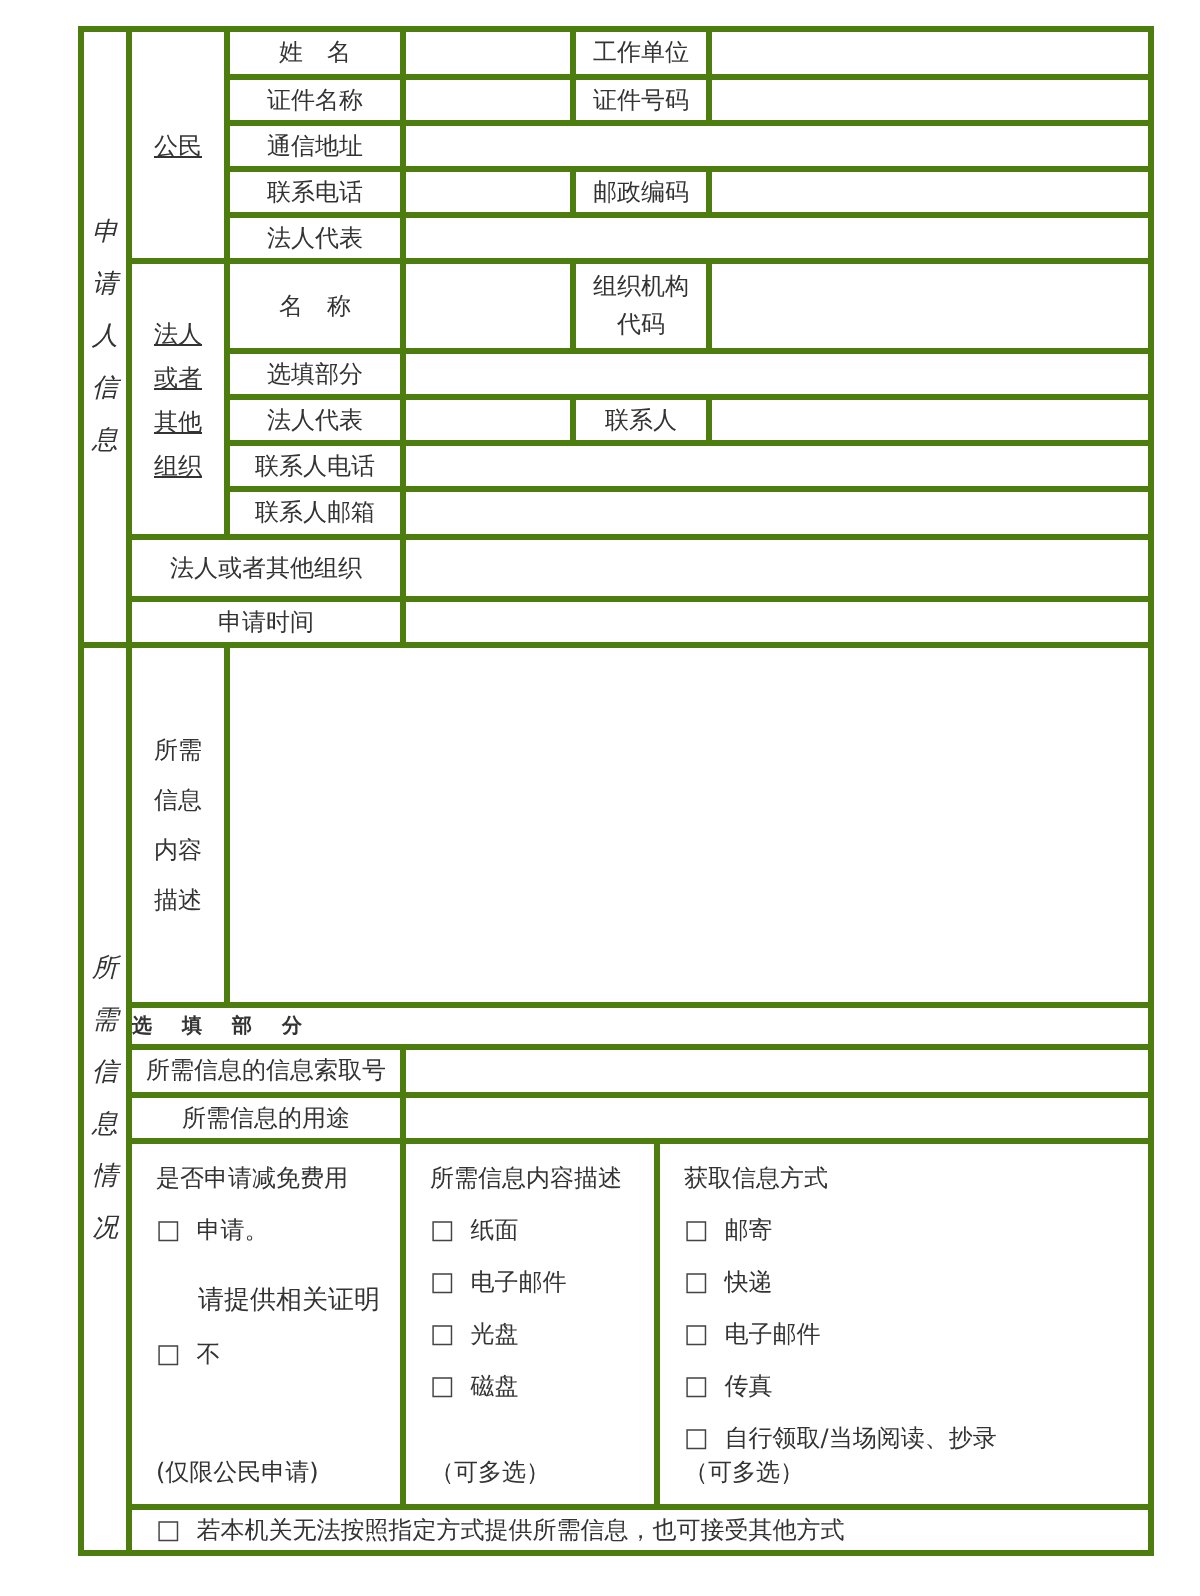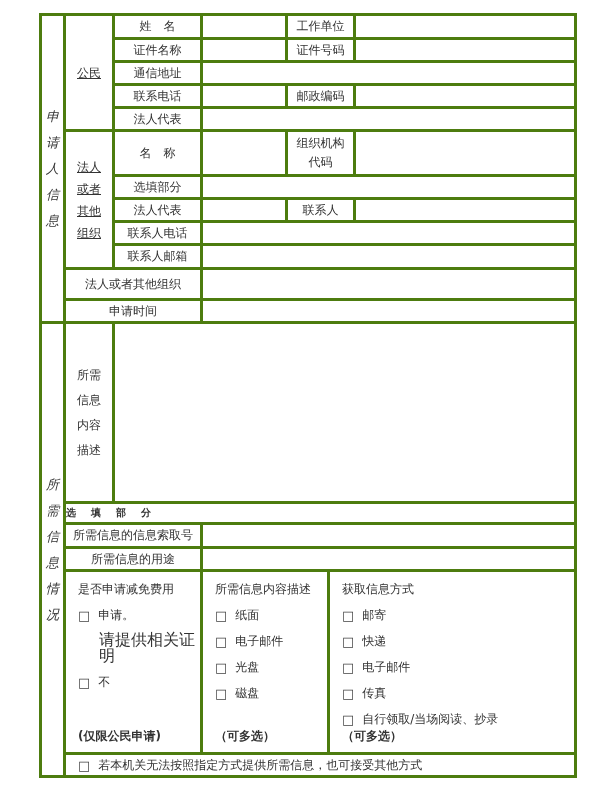--- a/index.html
+++ b/index.html
@@ -32,22 +32,22 @@
   td.opthead{text-align:left;vertical-align:middle;font-weight:bold;
              font-size:10px;letter-spacing:15px;}
   
   td.optcell{vertical-align:top;}
   .optbox{display:flex;flex-direction:column;box-sizing:border-box;
           height:180px;padding:7px 4px 8px 12px;}
   .optbox .title{font-size:12px;line-height:16px;margin-top:2px;}
   .opt{display:flex;align-items:center;gap:8px;margin-top:10px;
        font-size:12px;line-height:16px;}
   .opt .cb{font-size:13px;line-height:13px;color:#444444;}
-  .subnote{margin-top:9px;padding-left:21px;font-size:16px;line-height:16px;}
-  .footnote{margin-top:auto;font-size:12px;line-height:16px;font-weight:bold;}
+  .subnote{margin-top:20px;padding-left:21px;font-size:13px;line-height:16px;}
+  .footnote{margin-top:auto;font-size:12px;line-height:16px;}
   
   td.bnote{vertical-align:middle;}
   td.bnote .opt{margin-top:0;padding-left:12px;}
 </style>
 </head>
 <body>
 
 <table class="form">
   <colgroup>
     <col style="width:24px">

